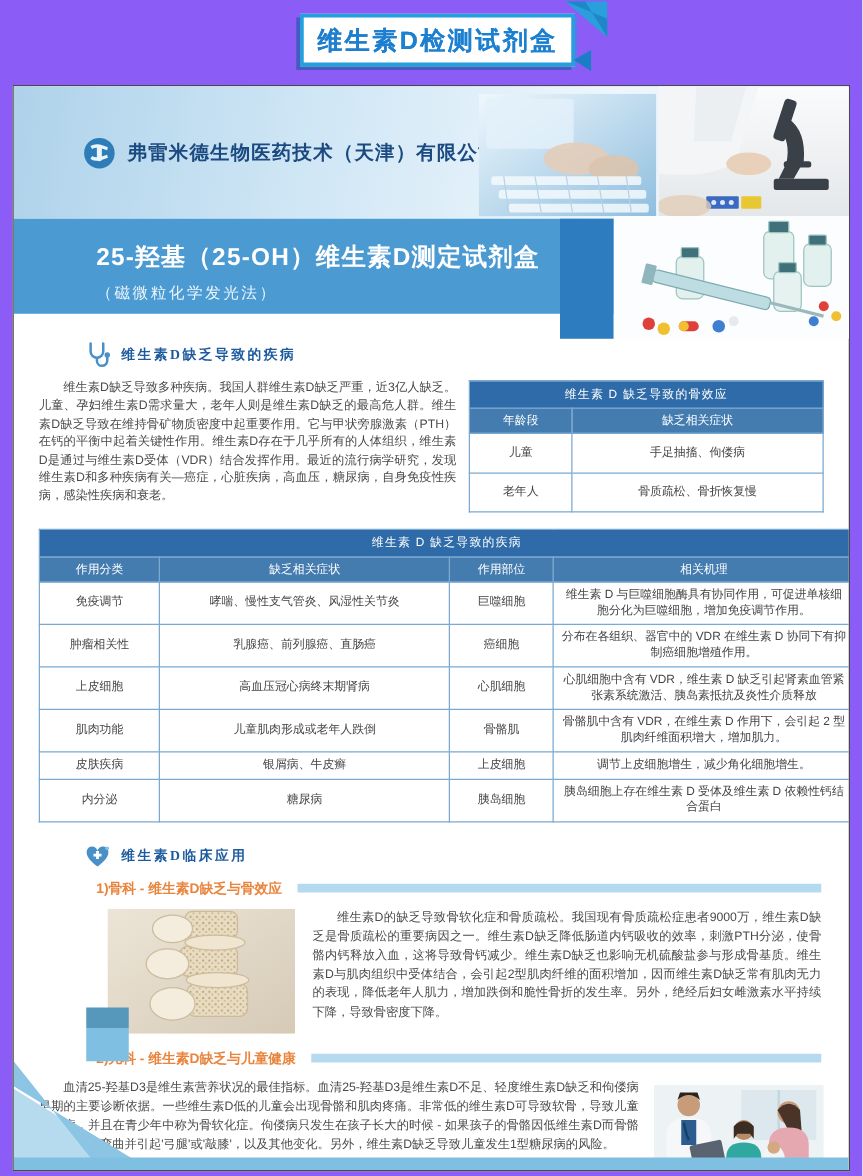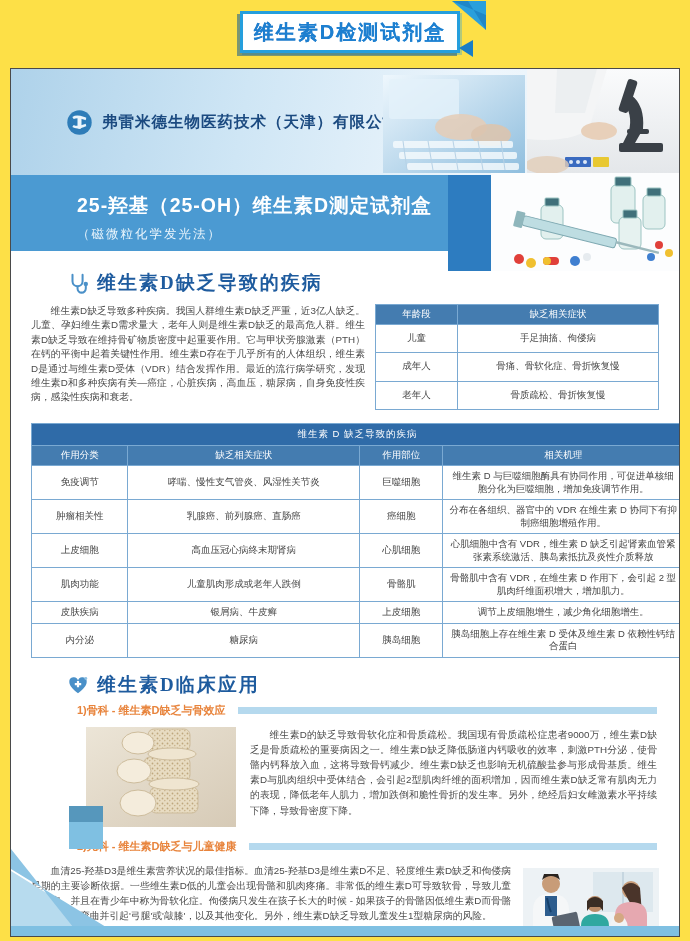--- a/index.html
+++ b/index.html
@@ -1,18 +1,18 @@
 <!DOCTYPE html>
 <html><head>
 <meta charset="utf-8">
 <style>
   * { box-sizing: border-box; margin: 0; padding: 0; }
   html,body { width: 690px; height: 941px; background: #fff; overflow: hidden;
     font-family: "Liberation Sans", sans-serif; }
-  .page { position: relative; width: 690px; height: 941px; background: #fde047; }
+  .page { position: relative; width: 690px; height: 941px; background: #8b5cf6; }
 
   
   .top-banner { position: absolute; left: 240px; top: 11px; width: 220px; height: 42px;
     border: 3px solid #259fdd; background: #fff; display: flex; align-items: center; justify-content: center;
     box-shadow: -3px 3px 0 rgba(16,90,148,.55), 2px 2px 0 rgba(37,159,221,.35); }
   .top-banner span { font-size: 20px; font-weight: bold; letter-spacing: 2px;
     background: linear-gradient(90deg,#1566b8,#3aa3e8); -webkit-background-clip: text; background-clip: text; color: #1d7fd0; }
   .tri-big { position: absolute; left: 452px; top: 1px; width: 34px; height: 29px; }
   .tri-small { position: absolute; left: 459px; top: 40px; width: 14px; height: 17px; }
 
@@ -35,21 +35,21 @@
   .hero-text { padding: 17px 0 0 66px; }
   .hero-title { color: #fff; font-size: 19.5px; font-weight: bold; letter-spacing: 1px; }
   .hero-subtitle { color: #eaf5fc; font-size: 12.5px; margin-top: 7px; letter-spacing: 2px; }
   .hero-darksq { position: absolute; left: 437px; top: 0; width: 43px; height: 96px; background: #2d7cc0; }
   .ph-vials { position: absolute; left: 480px; top: -2px; width: 189px; height: 98px; background: #fbfdfe; }
 
   
   .content { position: relative; padding: 20px 20px 0 20px; }
   .sec-head { display: flex; align-items: center; gap: 8px; margin-left: 36px; height: 24px; }
   .sec-head .sicon { width: 22px; height: 22px; }
-  .sec-head h2 { font-size: 19px; font-weight: bold; color: #1e5b9e; letter-spacing: 2px;
+  .sec-head h2 { font-size: 11px; font-weight: bold; color: #1e5b9e; letter-spacing: 2px;
     font-family: "Liberation Serif", serif; }
 
   .row1 { display: flex; gap: 10px; margin-top: 9px; }
   .intro { width: 346px; font-size: 9.8px; line-height: 14.4px; color: #4a4a4a; text-indent: 2em; text-align: justify; }
 
   table { border-collapse: collapse; font-size: 9.5px; color: #444; }
   td, th { border: 1px solid #7aa9d2; text-align: center; padding: 3px 20px; }
   .t-title { background: #2f6ba8; color: #fff; font-weight: normal; letter-spacing: 1px; padding: 4px; }
   .t-head th { background: #447cb0; color: #fff; font-weight: normal; }
   .bone-table { width: 294px; height: 106px; }
@@ -207,33 +207,32 @@
           <circle cx="20.5" cy="13" r="2.4" fill="#4a90c8"></circle>
         </svg>
         <h2>维生素D缺乏导致的疾病</h2>
       </div>
 
       <div class="row1">
         <p class="intro">维生素D缺乏导致多种疾病。我国人群维生素D缺乏严重，近3亿人缺乏。儿童、孕妇维生素D需求量大，老年人则是维生素D缺乏的最高危人群。维生素D缺乏导致在维持骨矿物质密度中起重要作用。它与甲状旁腺激素（PTH）在钙的平衡中起着关键性作用。维生素D存在于几乎所有的人体组织，维生素D是通过与维生素D受体（VDR）结合发挥作用。最近的流行病学研究，发现维生素D和多种疾病有关—癌症，心脏疾病，高血压，糖尿病，自身免疫性疾病，感染性疾病和衰老。</p>
 
         <table class="bone-table">
           <thead>
+            <tr>
+              <th class="t-title" colspan="2">维生素 D 缺乏导致的骨效应</th>
+            </tr>
             <tr class="t-head">
               <th>年龄段</th>
               <th>缺乏相关症状</th>
             </tr>
           </thead>
           <tbody>
             <tr>
               <td>儿童</td>
               <td>手足抽搐、佝偻病</td>
-            </tr>
-            <tr>
-              <td>成年人</td>
-              <td>骨痛、骨软化症、骨折恢复慢</td>
             </tr>
             <tr>
               <td>老年人</td>
               <td>骨质疏松、骨折恢复慢</td>
             </tr>
           </tbody>
         </table>
       </div>
 
       <table class="disease-table">

